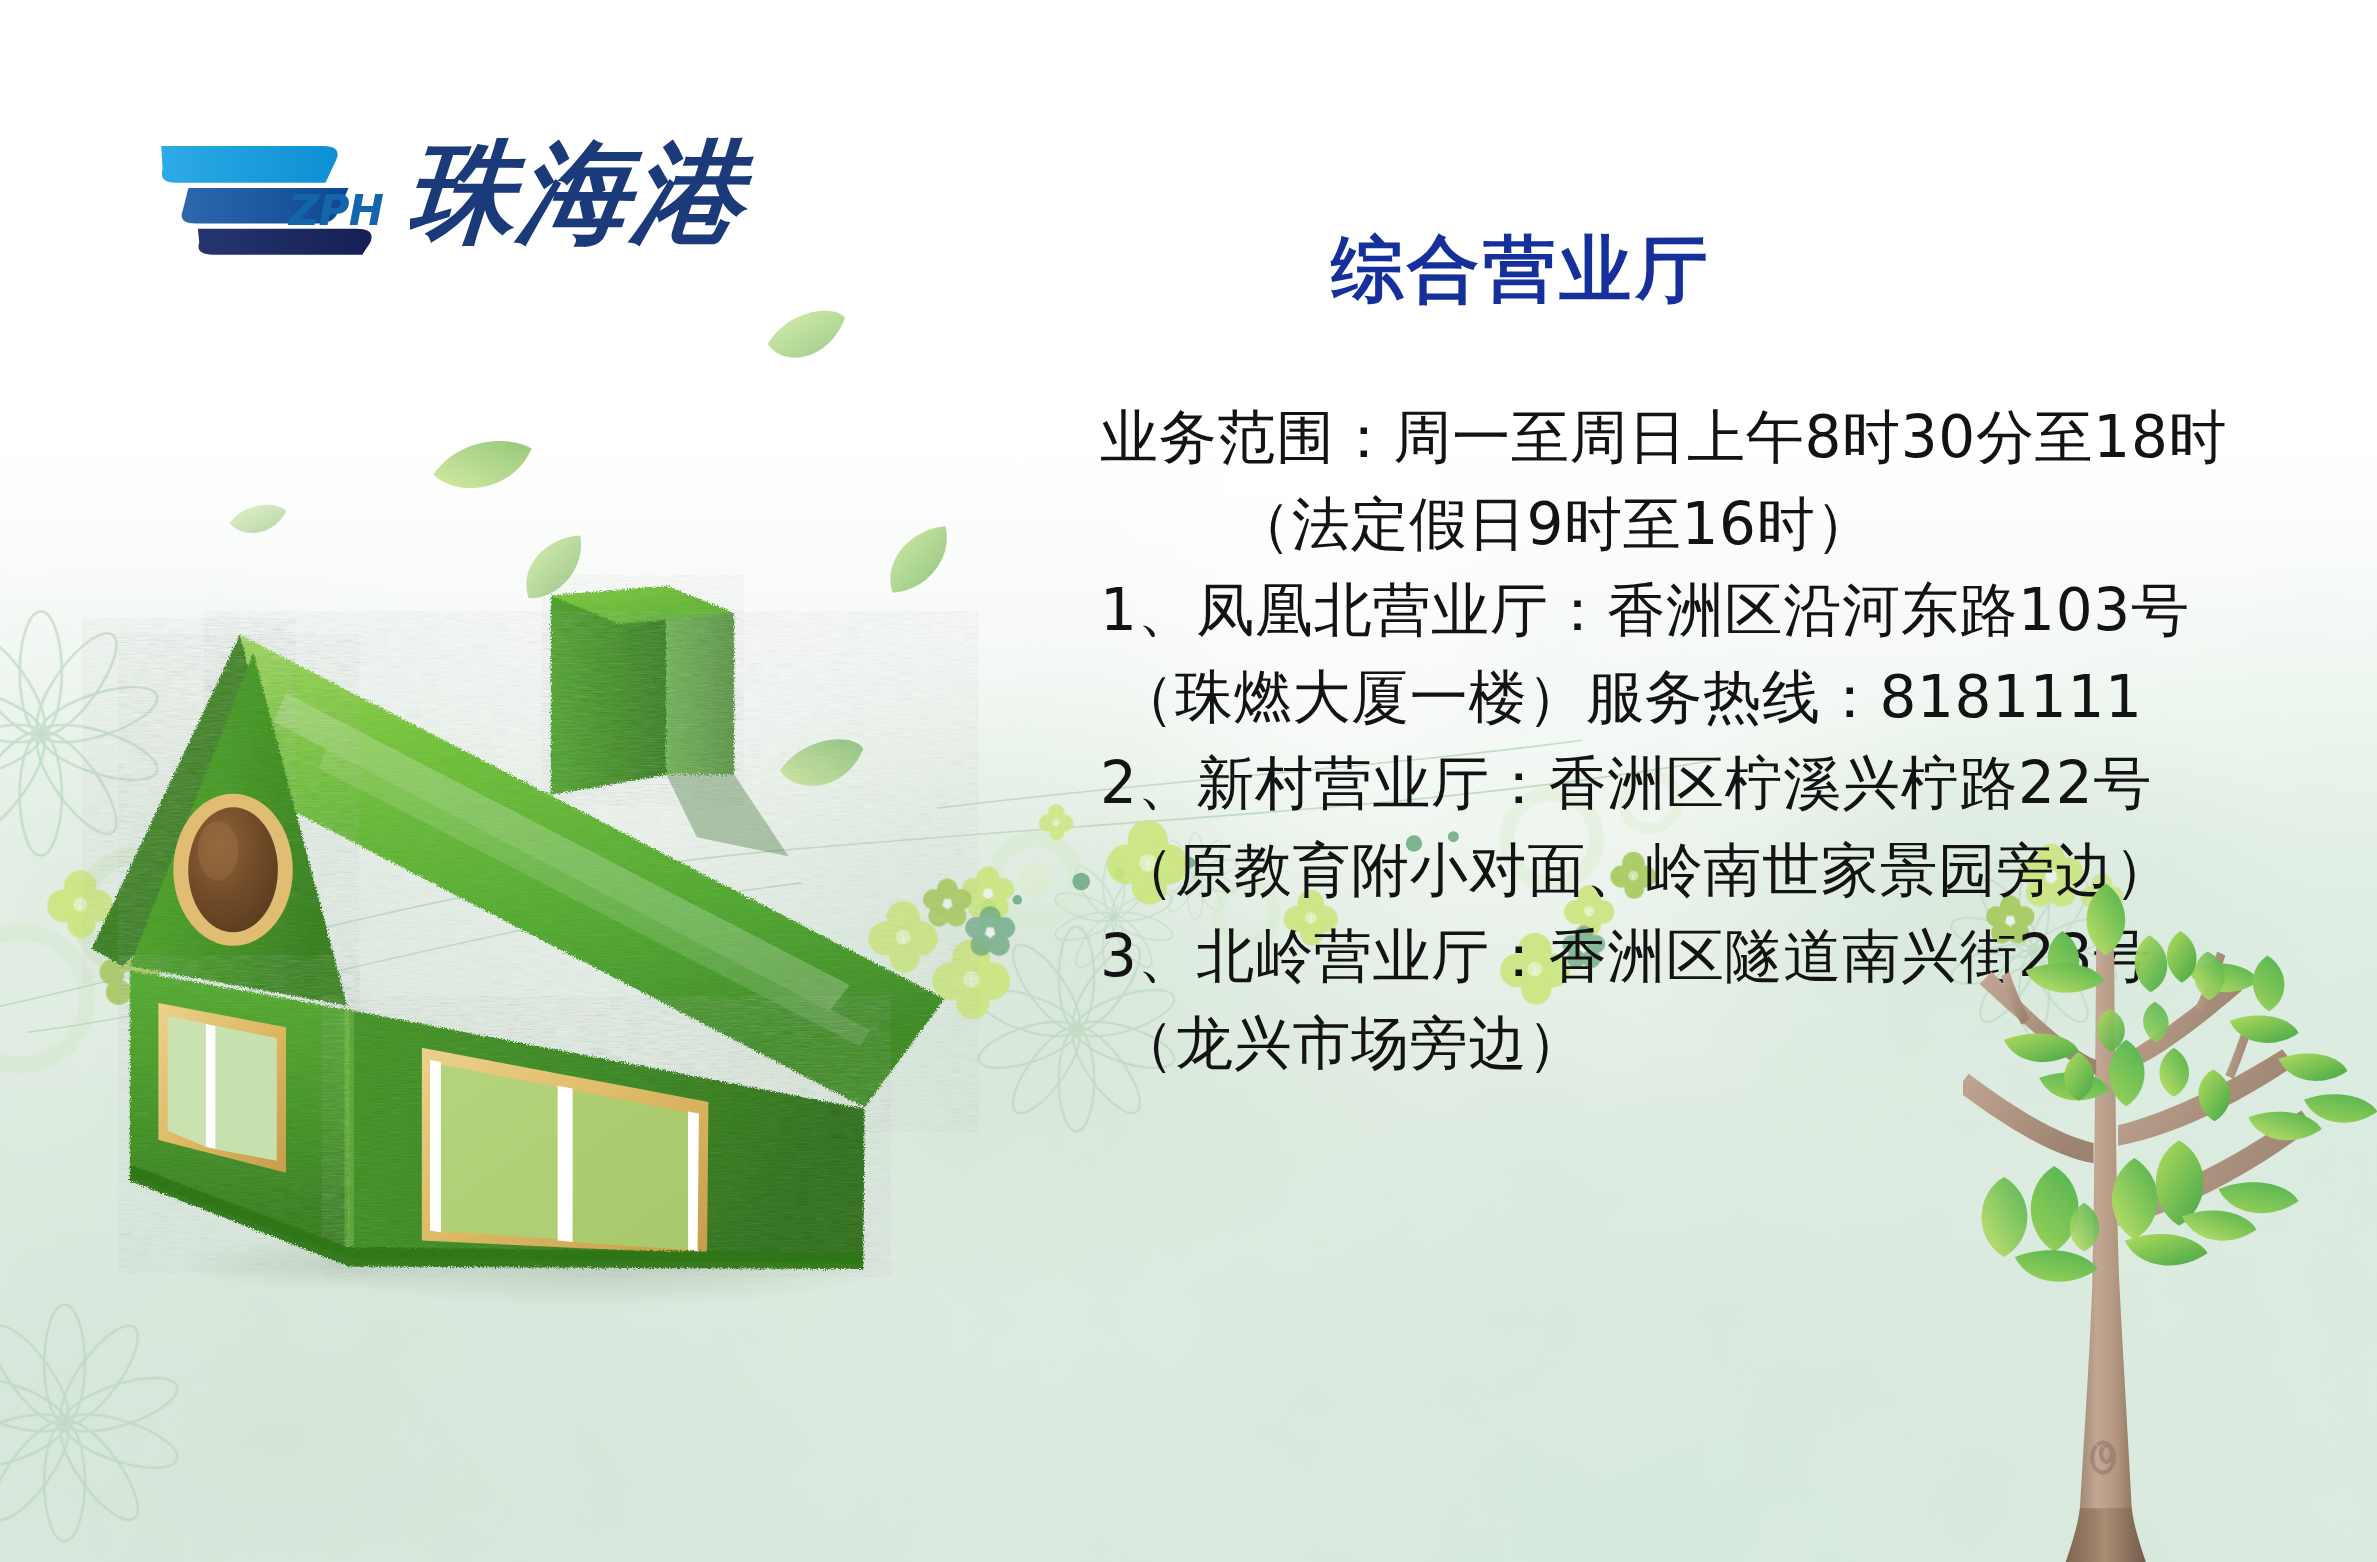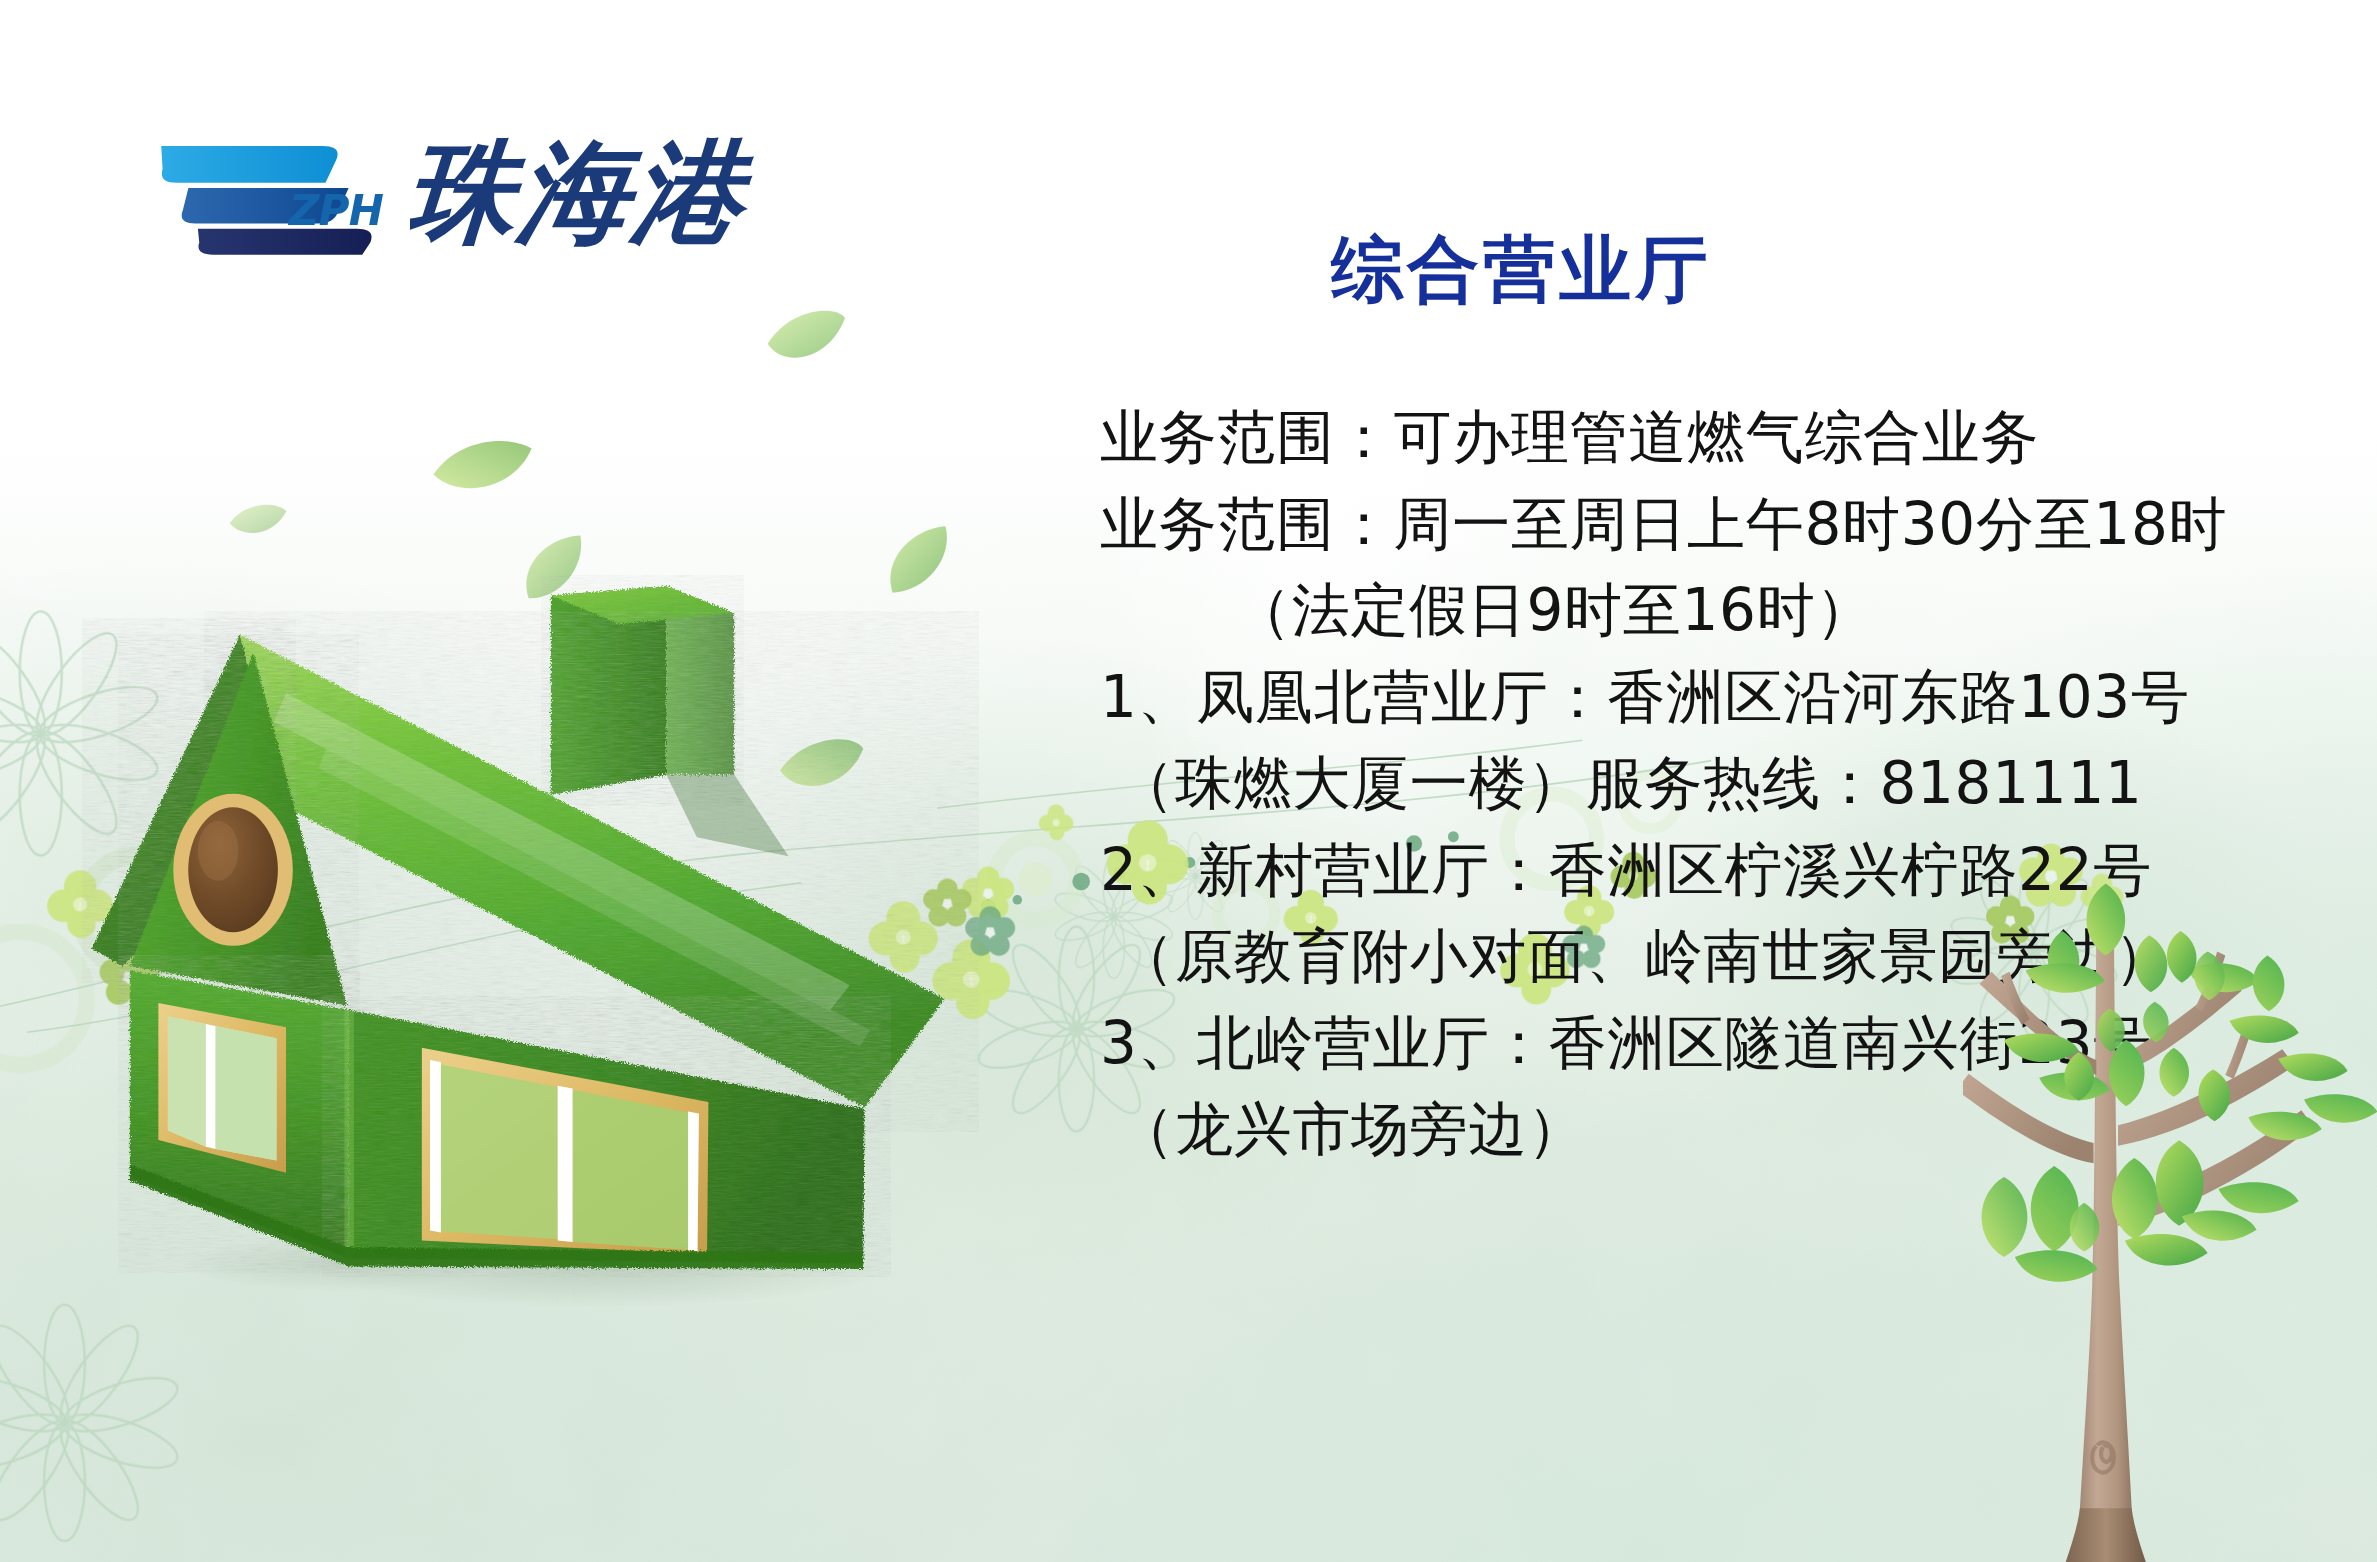--- a/index.html
+++ b/index.html
@@ -223,21 +223,20 @@
     <div class="logo-zph">ZPH</div>
 
     <svg class="logo-cn" viewBox="0 0 560 230">
       <text x="0" y="172" font-family="'DejaVu Serif','Liberation Serif',serif" font-size="164" font-weight="bold" font-style="italic" letter-spacing="4" fill="#1b3a7a" transform="skewX(-4)">珠海港</text>
     </svg>
   </div>
 
   <div class="title">综合营业厅</div>
 
   <div class="body-text">
-    <div class="line">业务范围：可办理管道燃气综合业务</div>
     <div class="line">业务范围：周一至周日上午8时30分至18时</div>
     <div class="line center">（法定假日9时至16时）</div>
     <div class="line">1、凤凰北营业厅：香洲区沿河东路103号</div>
     <div class="line indent">（珠燃大厦一楼）服务热线：8181111</div>
     <div class="line">2、新村营业厅：香洲区柠溪兴柠路22号</div>
     <div class="line indent">（原教育附小对面、岭南世家景园旁边）</div>
     <div class="line">3、北岭营业厅：香洲区隧道南兴街23号</div>
     <div class="line indent">（龙兴市场旁边）</div>
   </div>
 

